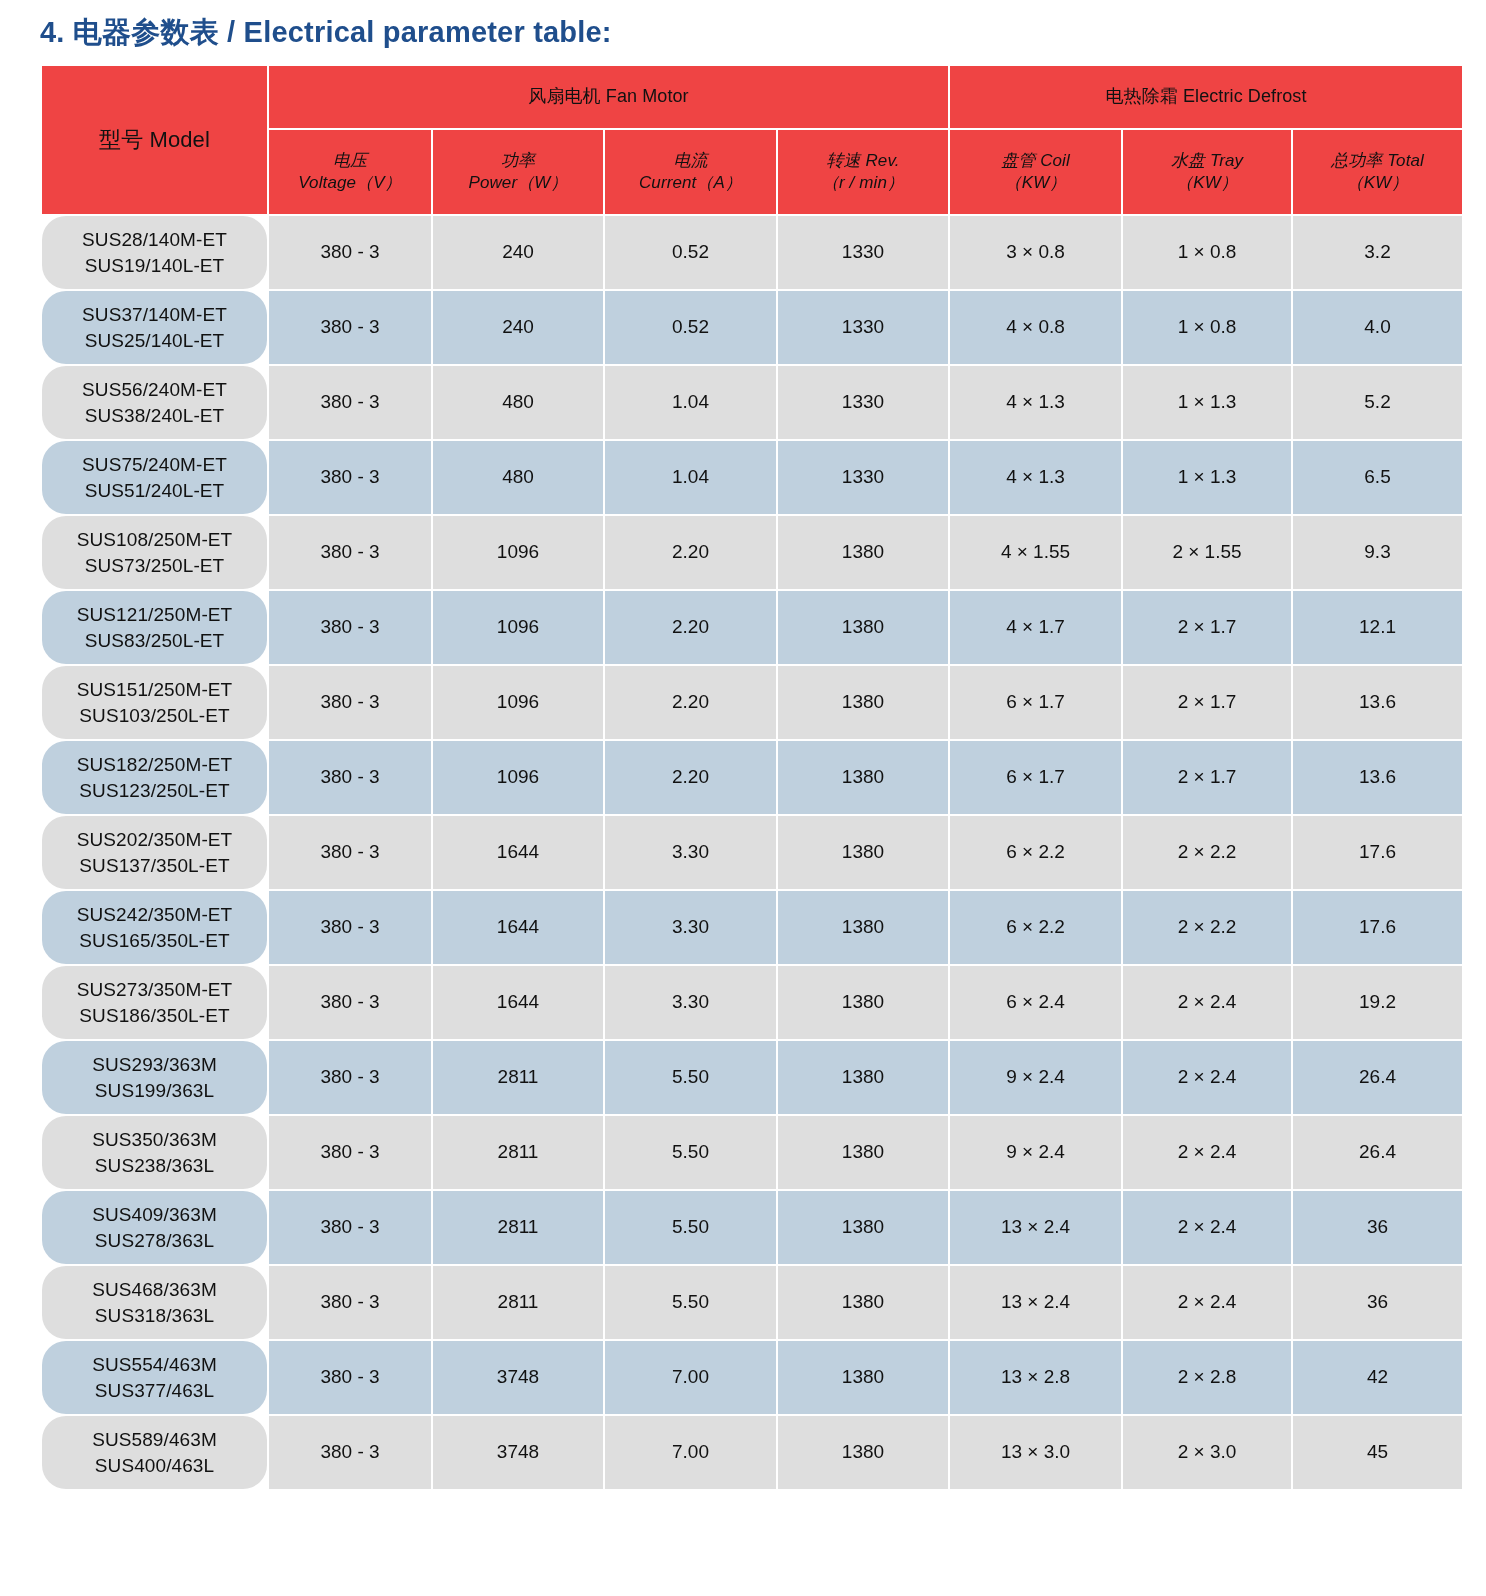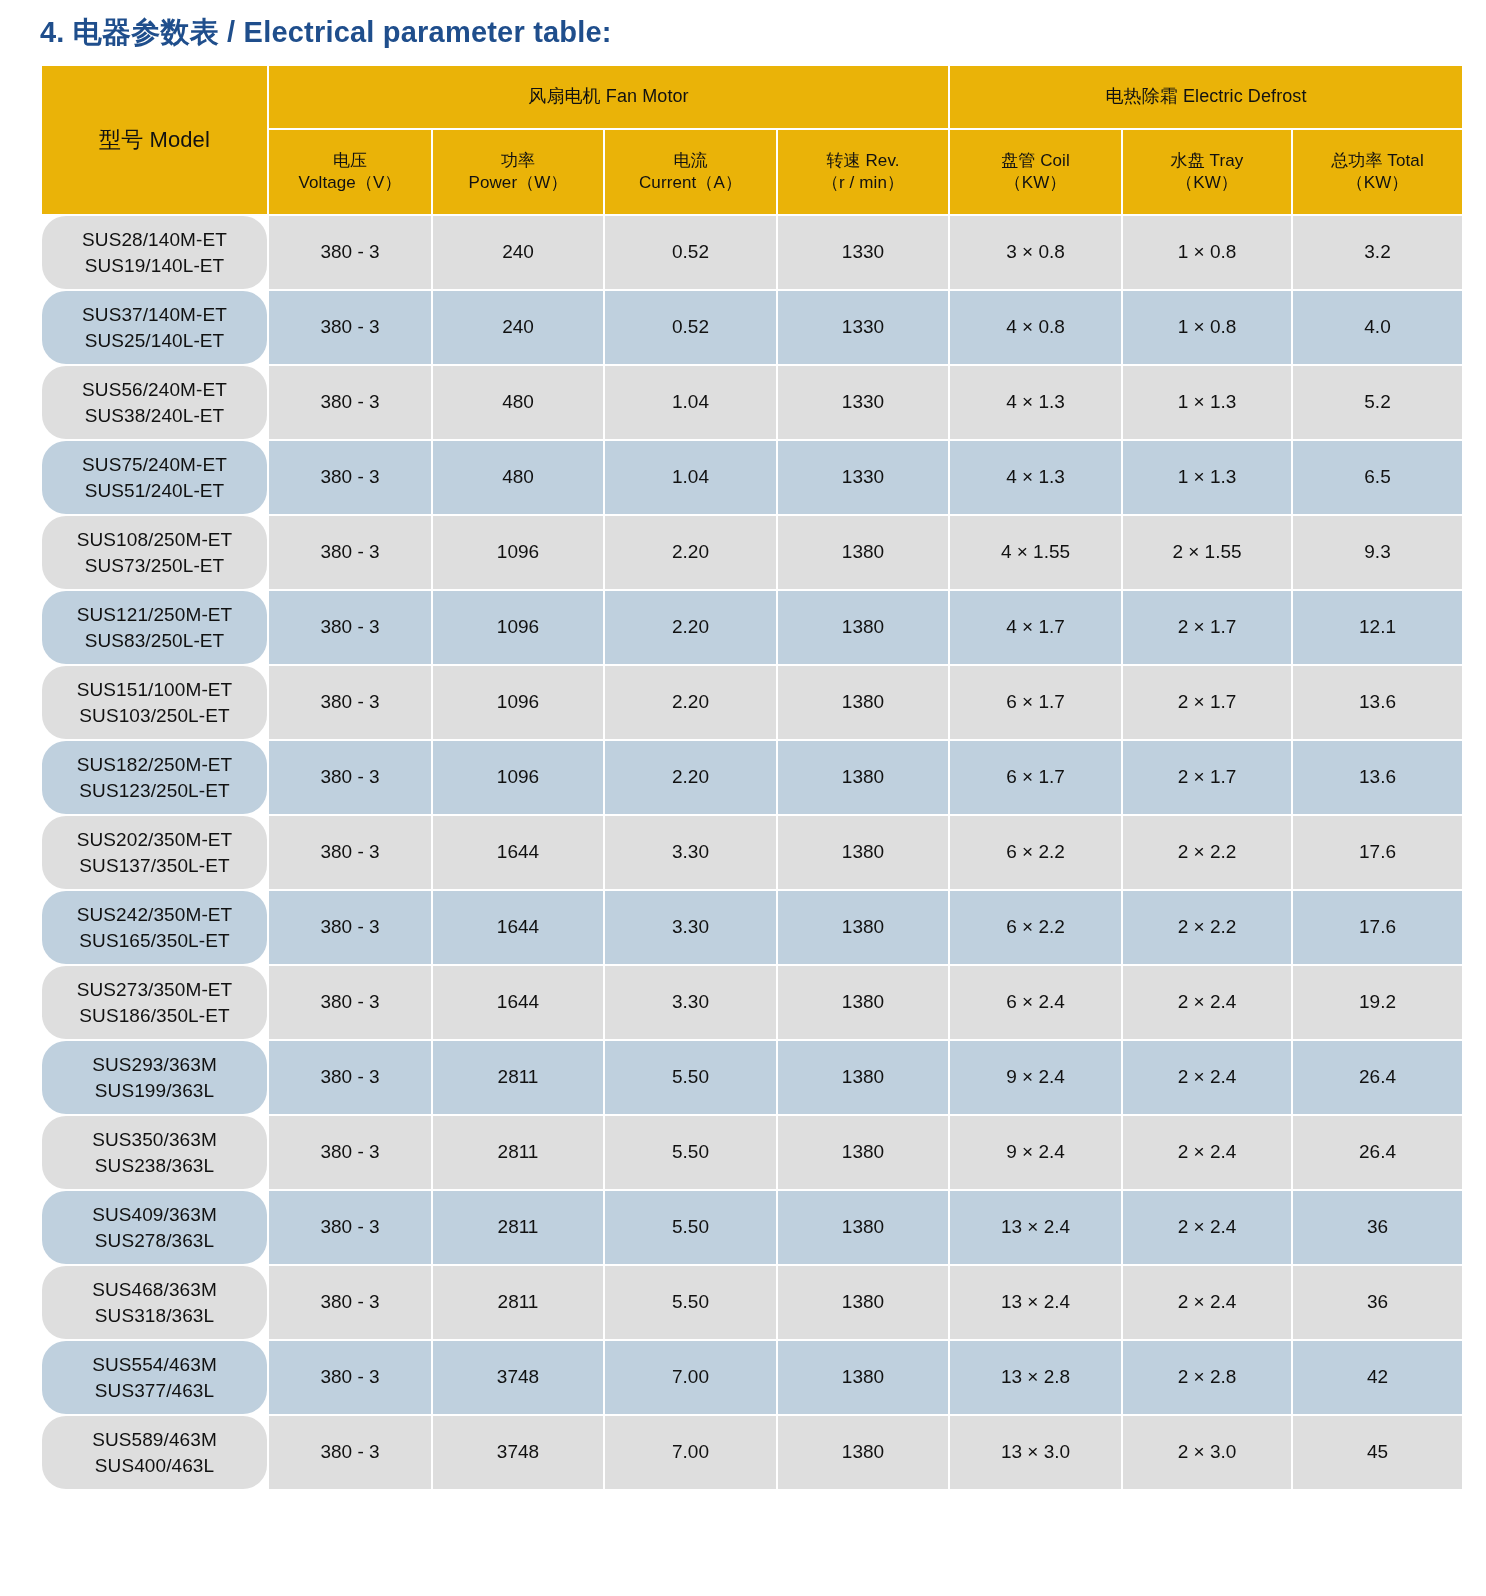--- a/index.html
+++ b/index.html
@@ -43,21 +43,21 @@
   table.param-table td {
     padding: 0;
     margin: 0;
     border: 0;
     text-align: center;
     vertical-align: middle;
     color: #111111;
   }
   
   thead th {
-    background: #eab308;
+    background: #ef4444;
     color: #ffffff;
     font-weight: normal;
     font-size: 17px;
     line-height: 1.28;
     letter-spacing: 0.1px;
   }
   th.model-head {
     height: 148px;
     font-size: 22px;
   }
@@ -66,20 +66,21 @@
     font-size: 18px;
   }
   th.sub-head {
     height: 83px;
     padding: 0 3px;
   }
   th.sub-head .l1,
   th.sub-head .l2 {
     display: block;
     white-space: nowrap;
+    font-style: italic;
   }
   
   tbody td {
     height: 73px;
     font-size: 19px;
     line-height: 1.3;
   }
   tbody tr.odd td { background: #DEDEDE; }
   tbody tr.even td { background: #BFD0DE; }
   td.model-cell {
@@ -225,21 +226,21 @@
           <td><span class="val">380 - 3</span></td>
           <td><span class="val">1096</span></td>
           <td><span class="val">2.20</span></td>
           <td><span class="val">1380</span></td>
           <td><span class="val">4 × 1.7</span></td>
           <td><span class="val">2 × 1.7</span></td>
           <td><span class="val">12.1</span></td>
         </tr>
         <tr class="odd">
           <td class="model-cell">
-            <span class="m1">SUS151/100M-ET</span>
+            <span class="m1">SUS151/250M-ET</span>
             <span class="m2">SUS103/250L-ET</span>
           </td>
           <td><span class="val">380 - 3</span></td>
           <td><span class="val">1096</span></td>
           <td><span class="val">2.20</span></td>
           <td><span class="val">1380</span></td>
           <td><span class="val">6 × 1.7</span></td>
           <td><span class="val">2 × 1.7</span></td>
           <td><span class="val">13.6</span></td>
         </tr>

